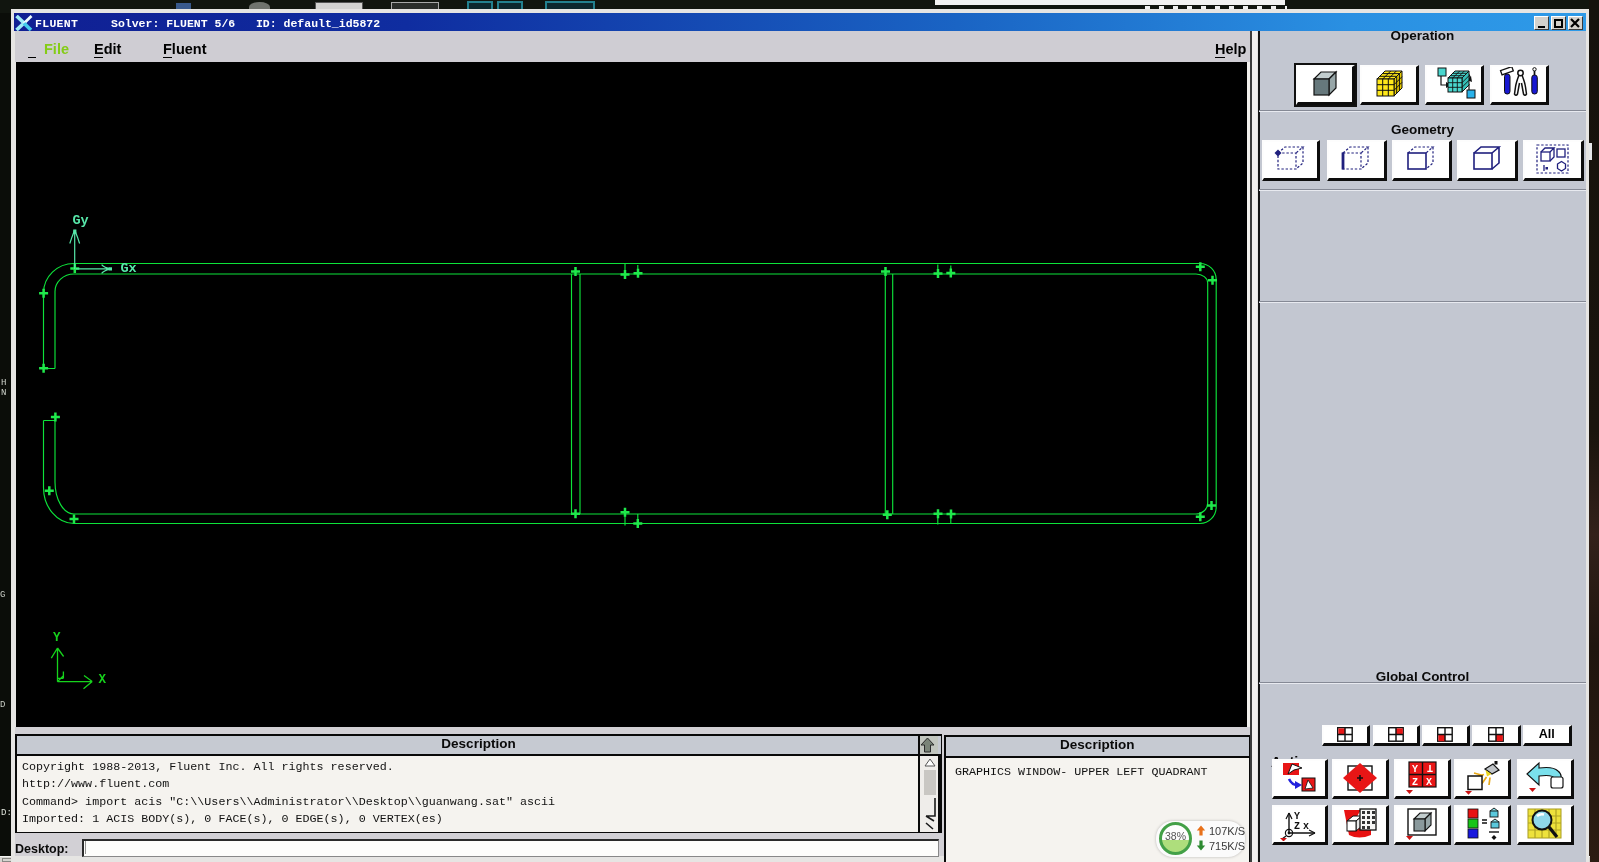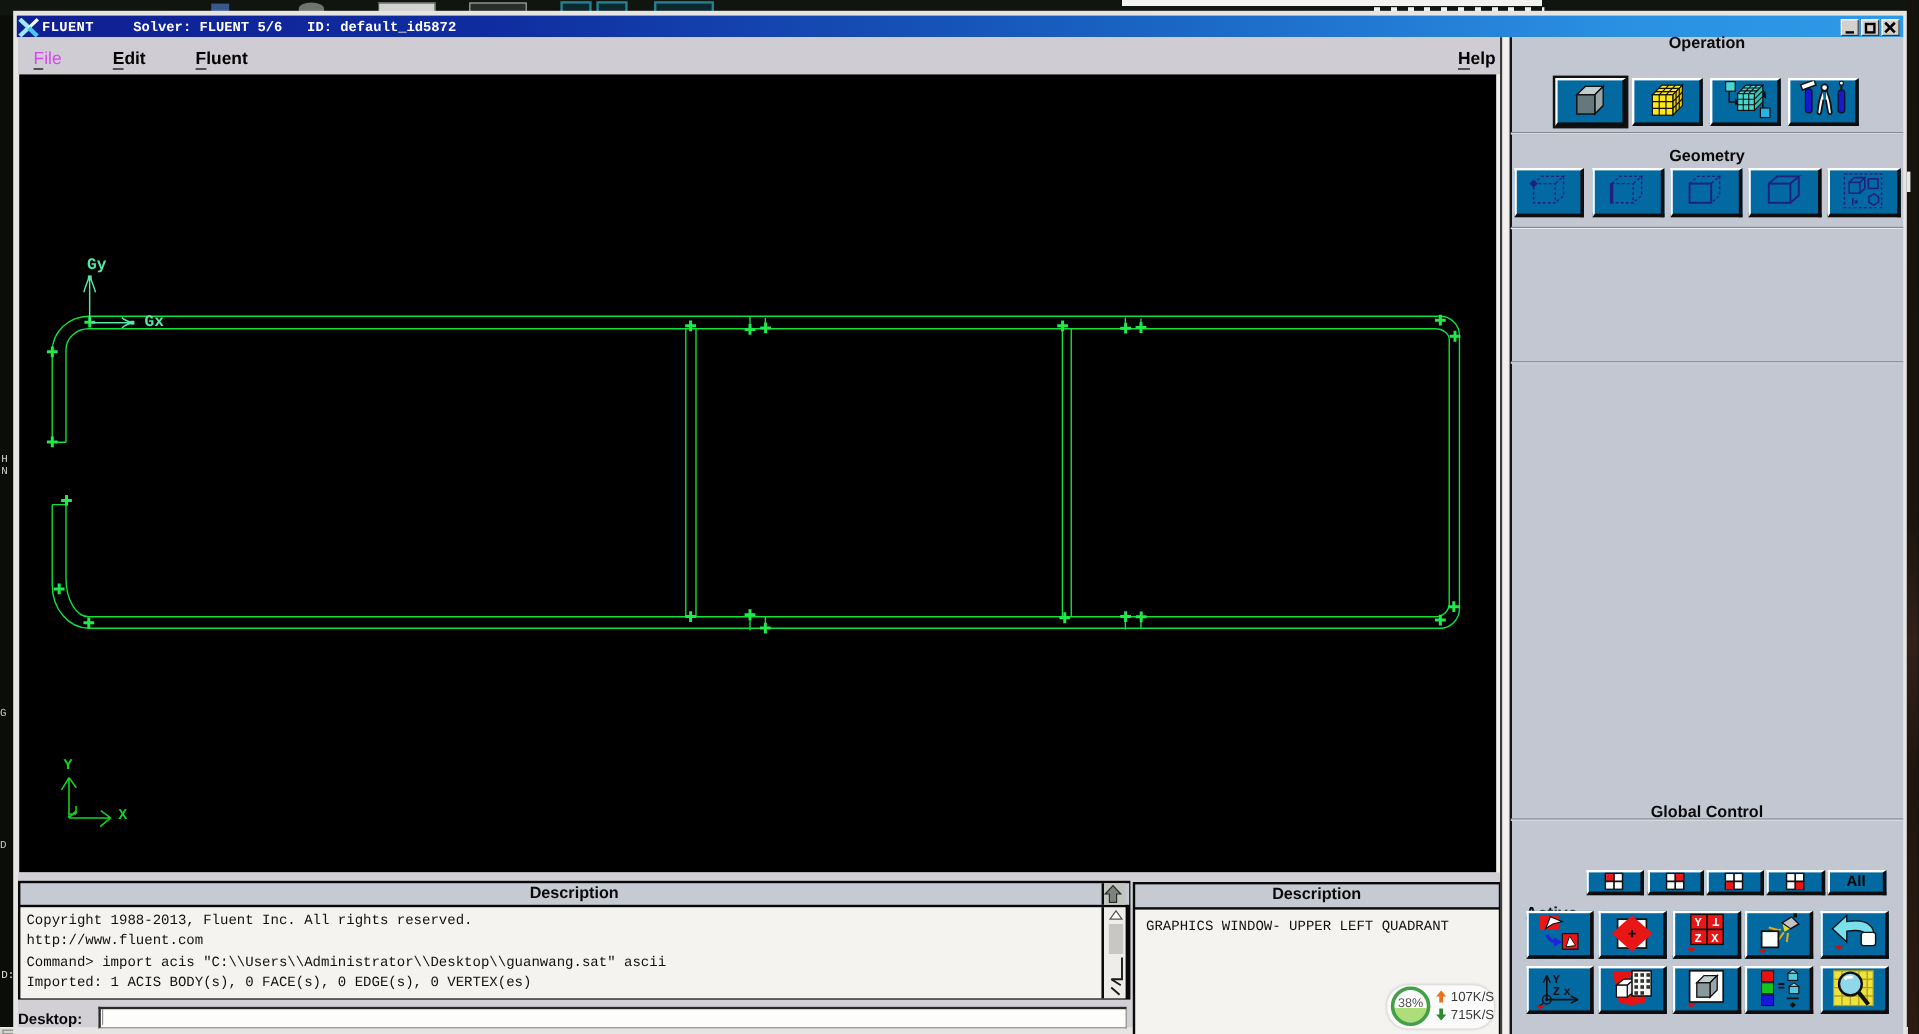--- a/index.html
+++ b/index.html
@@ -1,19 +1,19 @@
 <!DOCTYPE html>
 <html><head>
 <meta charset="utf-8">
 <style>
 *{margin:0;padding:0;box-sizing:border-box}
 html,body{width:1599px;height:862px;overflow:hidden}
 body{position:relative;background:#0c0e0a;font-family:"Liberation Sans",sans-serif}
 .abs{position:absolute}
-.btn{position:absolute;background:#0369a1;border-top:2px solid #fdfdfd;border-left:2px solid #fdfdfd;border-right:3px solid #0d0d0d;border-bottom:3px solid #0d0d0d}
+.btn{position:absolute;background:#ffffff;border-top:2px solid #fdfdfd;border-left:2px solid #fdfdfd;border-right:3px solid #0d0d0d;border-bottom:3px solid #0d0d0d}
 .btnsel{outline:2.5px solid #111}
 .sep{position:absolute;left:1259px;width:327px;height:2px;background:#858995;border-bottom:1px solid #e8eaf0}
 .ptitle{position:absolute;width:327px;left:1259px;text-align:center;font-weight:bold;font-size:13.5px;color:#0a0a0a}
 .mono{font-family:"Liberation Mono",monospace}
 text{font-family:"Liberation Mono",monospace}
 </style>
 </head>
 <body>
 
 <div class="abs" style="left:0;top:0;width:1599px;height:13px;background:#11150f"></div>
@@ -60,21 +60,21 @@
 <div class="abs" style="left:1534px;top:16px;width:15px;height:14px;background:#d4d1cc;border-top:1px solid #fff;border-left:1px solid #fff;border-right:1.5px solid #3a3a3a;border-bottom:1.5px solid #3a3a3a"></div>
 <div class="abs" style="left:1537.5px;top:25.5px;width:7px;height:2.5px;background:#000"></div>
 <div class="abs" style="left:1550.5px;top:16px;width:15px;height:14px;background:#d4d1cc;border-top:1px solid #fff;border-left:1px solid #fff;border-right:1.5px solid #3a3a3a;border-bottom:1.5px solid #3a3a3a"></div>
 <div class="abs" style="left:1553.5px;top:18.5px;width:9px;height:9px;border:2px solid #000"></div>
 <div class="abs" style="left:1567.5px;top:16px;width:15px;height:14px;background:#d4d1cc;border-top:1px solid #fff;border-left:1px solid #fff;border-right:1.5px solid #3a3a3a;border-bottom:1.5px solid #3a3a3a"></div>
 <svg class="abs" style="left:1569px;top:17px" width="12" height="12" viewBox="0 0 12 12">
     <path d="M2,2 L10,10 M10,2 L2,10" stroke="#000" stroke-width="2.2"></path>
   </svg>
 
 <div class="abs" style="left:15px;top:31px;width:1236px;height:31px;background:#cfcdd3"></div>
-<div class="abs" style="left:28px;top:41px;font-size:14.5px;font-weight:normal;color:#d946ef">File</div>
+<div class="abs" style="left:44px;top:41px;font-size:14.5px;font-weight:bold;color:#84cc16">File</div>
 <div class="abs" style="left:28px;top:56.5px;width:8px;height:1.8px;background:#000"></div>
 <div class="abs" style="left:94px;top:41px;font-size:14.5px;font-weight:bold;color:#000">Edit</div>
 <div class="abs" style="left:94px;top:56.5px;width:9px;height:1.8px;background:#000"></div>
 <div class="abs" style="left:163px;top:41px;font-size:14.5px;font-weight:bold;color:#000">Fluent</div>
 <div class="abs" style="left:163px;top:56.5px;width:9px;height:1.8px;background:#000"></div>
 <div class="abs" style="left:1215px;top:41px;font-size:14.5px;font-weight:bold;color:#000">Help</div>
 <div class="abs" style="left:1215px;top:56.5px;width:10px;height:1.8px;background:#000"></div>
 
 <div class="abs" style="left:16px;top:62px;width:1231px;height:665px;background:#000"></div>
 <svg class="abs" style="left:16px;top:62px" width="1231" height="665" viewBox="16 62 1231 665">

